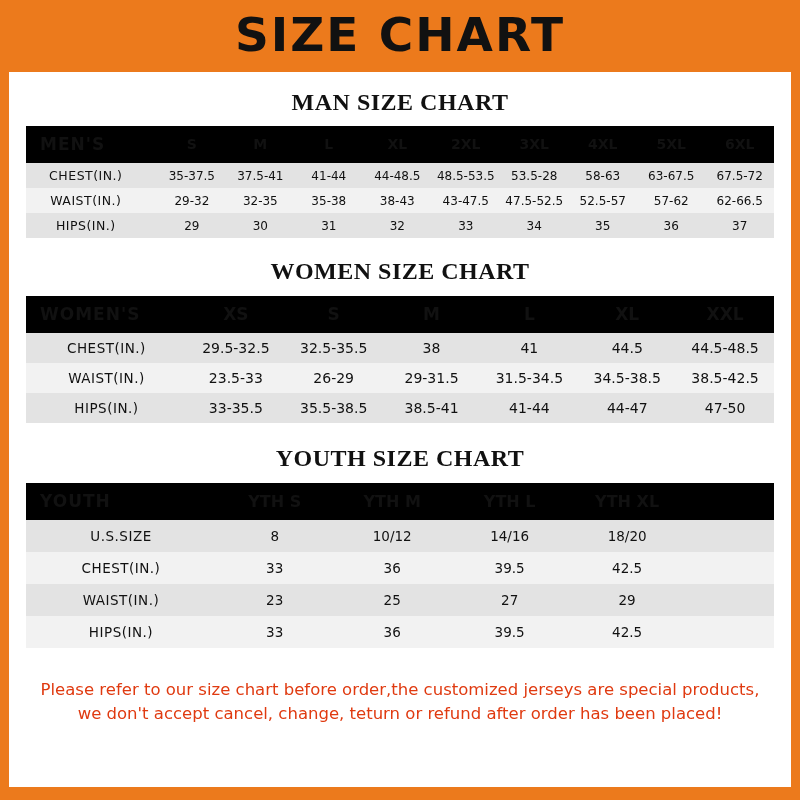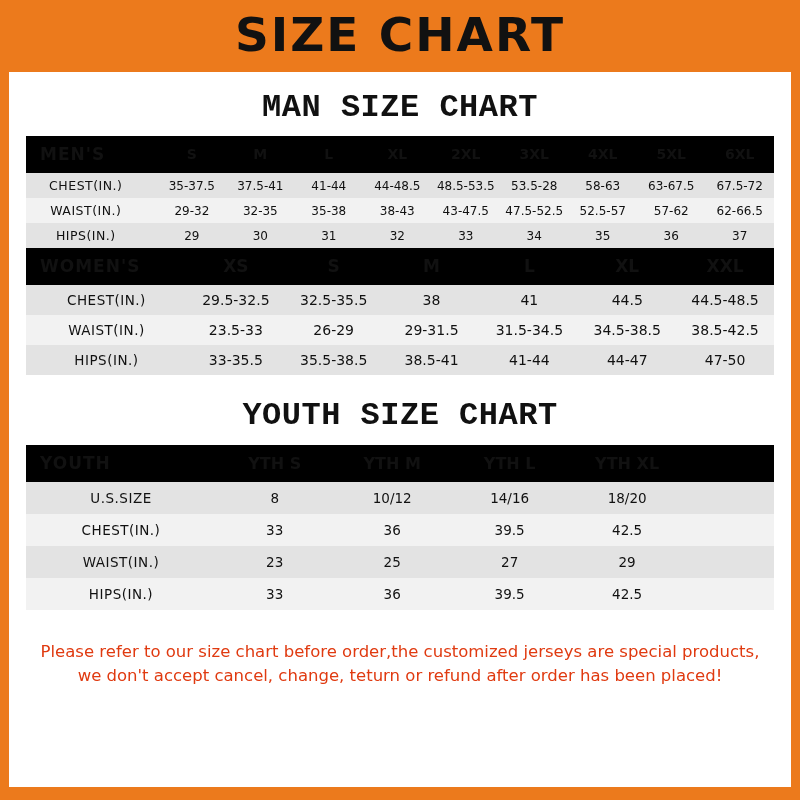--- a/index.html
+++ b/index.html
@@ -37,23 +37,23 @@
     letter-spacing: 2px;
     color: #111111;
     line-height: 1;
     padding-bottom: 4px;
   }
   .content {
     padding: 0 17px;
   }
   .section-title {
     text-align: center;
-    font-family: Liberation Mono, monospace;
+    font-family: Liberation Serif, serif;
     font-weight: bold;
-    font-size: 32px;
+    font-size: 24px;
     color: #111;
     letter-spacing: 0.5px;
   }
   .st-man { margin-top: 17px; margin-bottom: 10px; }
   .st-women { margin-top: 20px; margin-bottom: 11px; }
   .st-youth { margin-top: 22px; margin-bottom: 11px; }
 
   table.sizetable {
     width: 100%;
     border-collapse: collapse;
@@ -189,20 +189,21 @@
           <td>32</td>
           <td>33</td>
           <td>34</td>
           <td>35</td>
           <td>36</td>
           <td>37</td>
         </tr>
       </tbody>
     </table>
 
+    <div class="section-title st-women">WOMEN SIZE CHART</div>
     <table class="sizetable" id="women-table">
       <thead>
         <tr>
           <th class="rowhead" style="width:20%">WOMEN'S</th>
           <th style="width:13.3%">XS</th>
           <th style="width:13.3%">S</th>
           <th style="width:13.3%">M</th>
           <th style="width:13.3%">L</th>
           <th style="width:13.3%">XL</th>
           <th style="width:13.3%">XXL</th>

